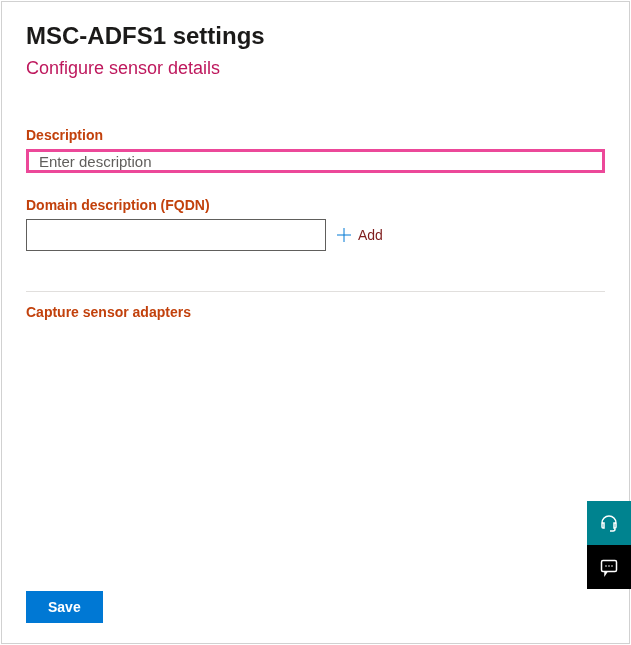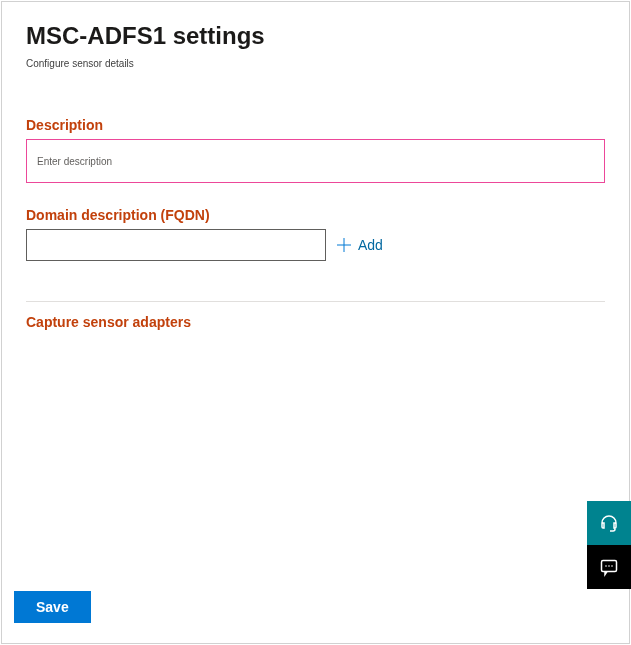--- a/index.html
+++ b/index.html
@@ -24,37 +24,37 @@
       padding: 20px 24px;
       position: relative;
     }
     .page-title {
       font-size: 24px;
       font-weight: 600;
       color: #1b1a19;
       margin-bottom: 8px;
     }
     .page-subtitle {
-      font-size: 10px;
-      color: #404040;
+      font-size: 18px;
+      color: #be185d;
       margin-bottom: 48px;
     }
     .field-label {
       font-size: 14px;
       font-weight: 600;
       color: #c2410c;
       margin-bottom: 6px;
       display: block;
     }
     .text-input {
       width: 100%;
-      height: 44px;
-      border: 1px solid #ec4899;
+      height: 24px;
+      border: 3px solid #ec4899;
       padding: 4px 10px;
-      font-size: 10px;
+      font-size: 15px;
       font-family: inherit;
       color: #323130;
       outline: none;
     }
     .text-input::placeholder {
       color: #605e5c;
     }
     .field-group {
       margin-bottom: 24px;
     }
@@ -72,21 +72,21 @@
       font-family: inherit;
       outline: none;
     }
     .add-btn {
       display: inline-flex;
       align-items: center;
       gap: 6px;
       background: none;
       border: none;
       cursor: pointer;
-      color: #0369a1;
+      color: #7f1d1d;
       font-size: 14px;
       font-family: inherit;
     }
     .add-icon svg {
       display: block;
     }
     .divider {
       border: none;
       border-top: 1px solid #e1dfdd;
       margin-top: 40px;
@@ -130,21 +130,21 @@
       background: #fff;
       appearance: none;
       cursor: pointer;
     }
     .checkbox-label {
       font-size: 14px;
       color: #323130;
     }
     .save-btn {
       position: absolute;
-      left: 12px;
+      left: 24px;
       bottom: 20px;
       background: #0078d4;
       color: #fff;
       border: none;
       font-size: 14px;
       font-weight: 600;
       padding: 8px 22px;
       cursor: pointer;
       font-family: inherit;
     }

